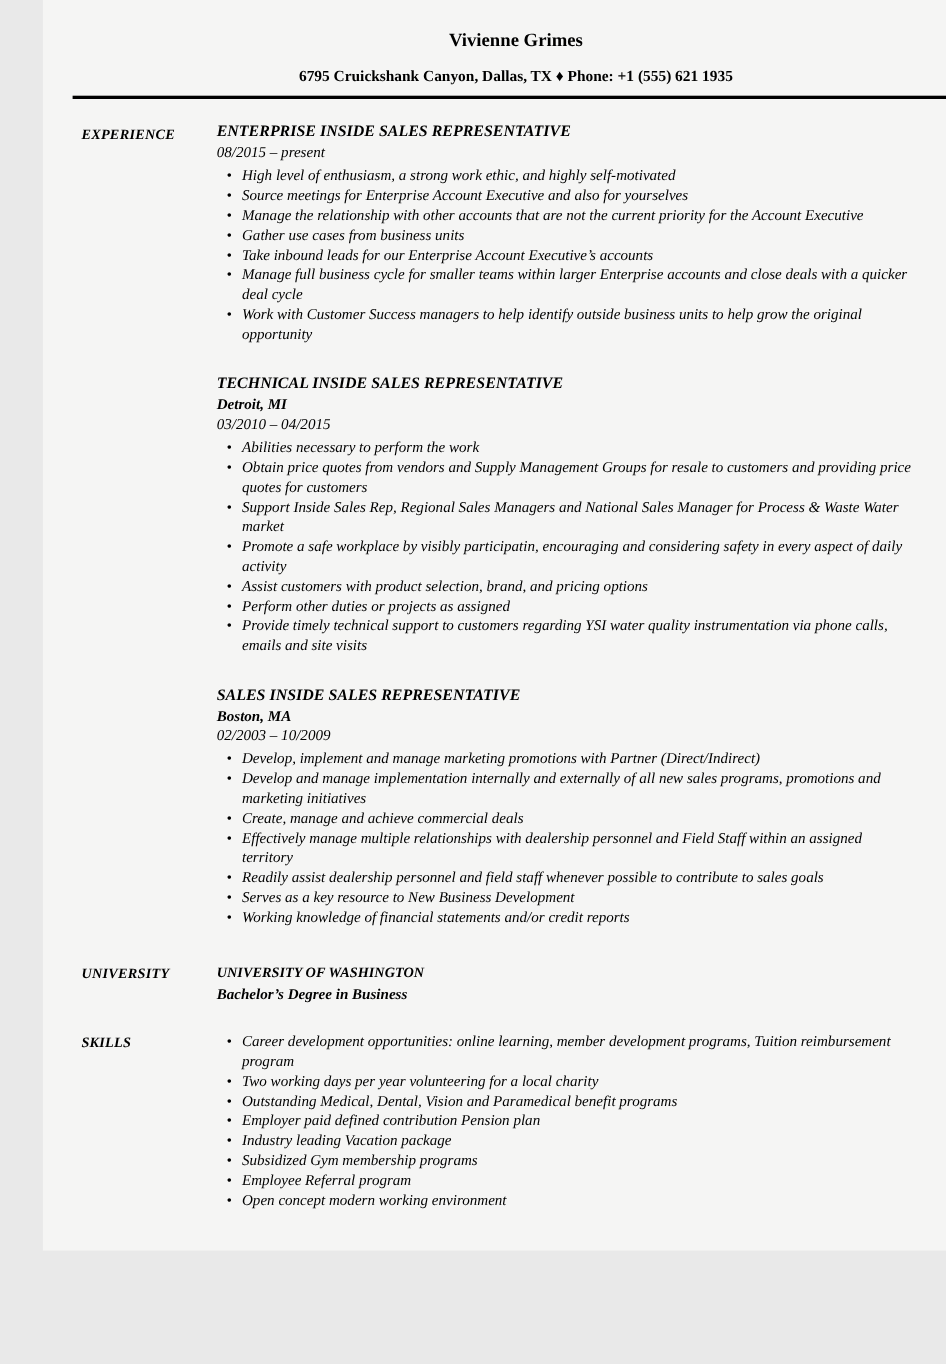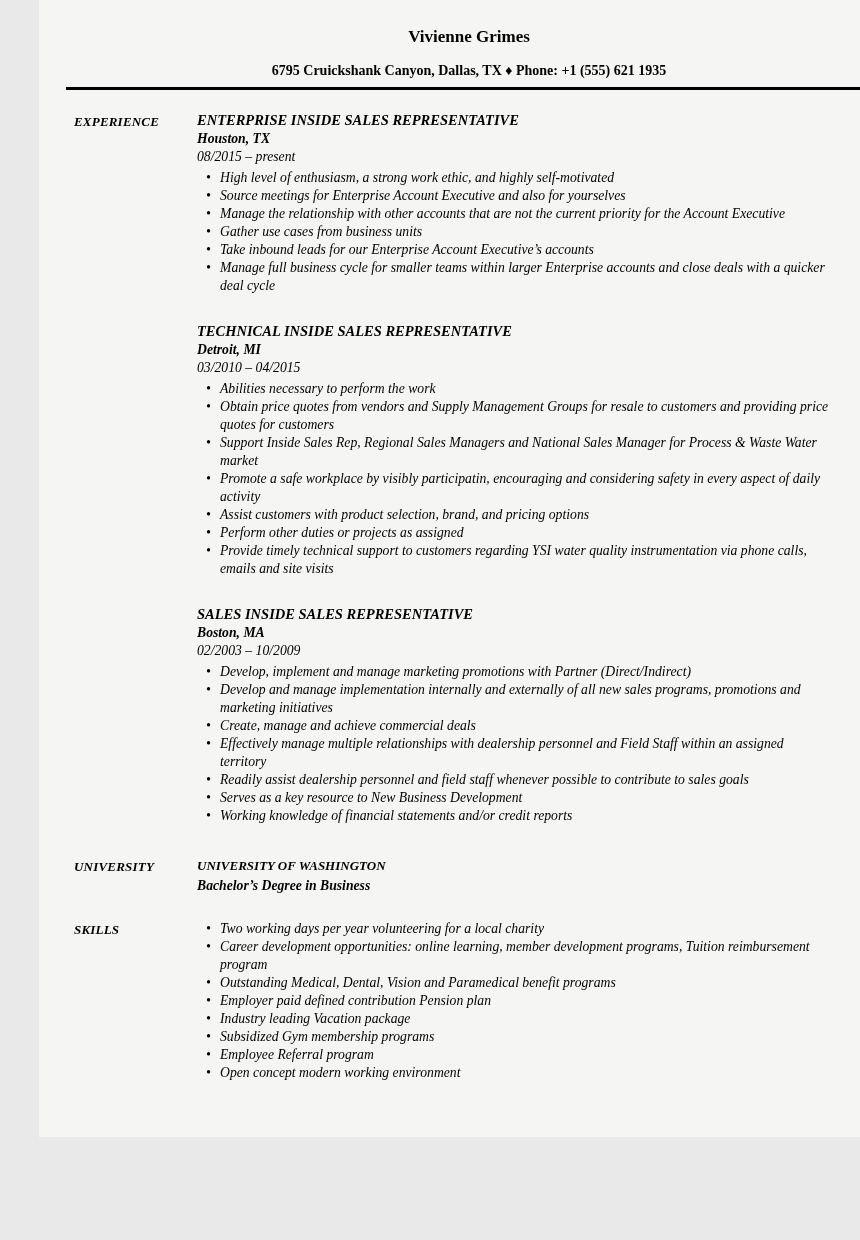--- a/index.html
+++ b/index.html
@@ -114,30 +114,30 @@
   </div>
 
   <div class="content">
 
     <section class="row row-experience">
       <div class="section-label">EXPERIENCE</div>
       <div class="col">
 
         <article class="job">
           <h2 class="job-title">ENTERPRISE INSIDE SALES REPRESENTATIVE</h2>
-          <div class="job-location">Houston, TX</div>
           <div class="job-dates">08/2015 – present</div>
           <ul class="bullets">
 
           <li>High level of enthusiasm, a strong work ethic, and highly self-motivated</li>
               <li>Source meetings for Enterprise Account Executive and also for yourselves</li>
               <li>Manage the relationship with other accounts that are not the current priority for the Account Executive</li>
               <li>Gather use cases from business units</li>
               <li>Take inbound leads for our Enterprise Account Executive’s accounts</li>
               <li>Manage full business cycle for smaller teams within larger Enterprise accounts and close deals with a quicker deal cycle</li>
+              <li>Work with Customer Success managers to help identify outside business units to help grow the original opportunity</li>
             </ul>
         </article>
 
         <article class="job">
           <h2 class="job-title">TECHNICAL INSIDE SALES REPRESENTATIVE</h2>
           <div class="job-location">Detroit, MI</div>
           <div class="job-dates">03/2010 – 04/2015</div>
           <ul class="bullets">
 
           <li>Abilities necessary to perform the work</li>
@@ -175,22 +175,22 @@
         <h2 class="school">UNIVERSITY OF WASHINGTON</h2>
         <div class="degree">Bachelor’s Degree in Business</div>
       </div>
     </section>
 
     <section class="row row-skills">
       <div class="section-label">SKILLS</div>
       <div class="col">
         <ul class="bullets">
 
-        <li>Two working days per year volunteering for a local charity</li>
-            <li>Career development opportunities: online learning, member development programs, Tuition reimbursement program</li>
+        <li>Career development opportunities: online learning, member development programs, Tuition reimbursement program</li>
+            <li>Two working days per year volunteering for a local charity</li>
             <li>Outstanding Medical, Dental, Vision and Paramedical benefit programs</li>
             <li>Employer paid defined contribution Pension plan</li>
             <li>Industry leading Vacation package</li>
             <li>Subsidized Gym membership programs</li>
             <li>Employee Referral program</li>
             <li>Open concept modern working environment</li>
           </ul>
       </div>
     </section>
 

